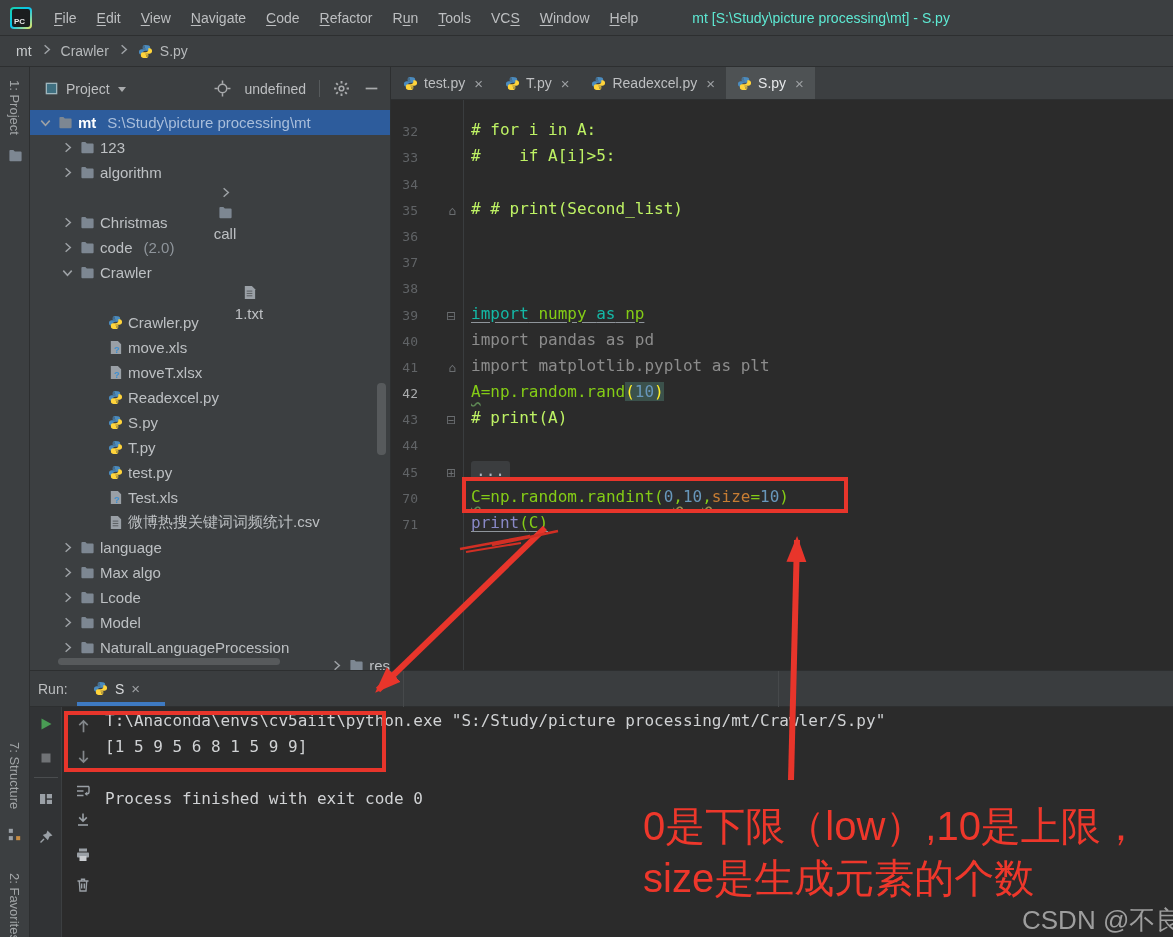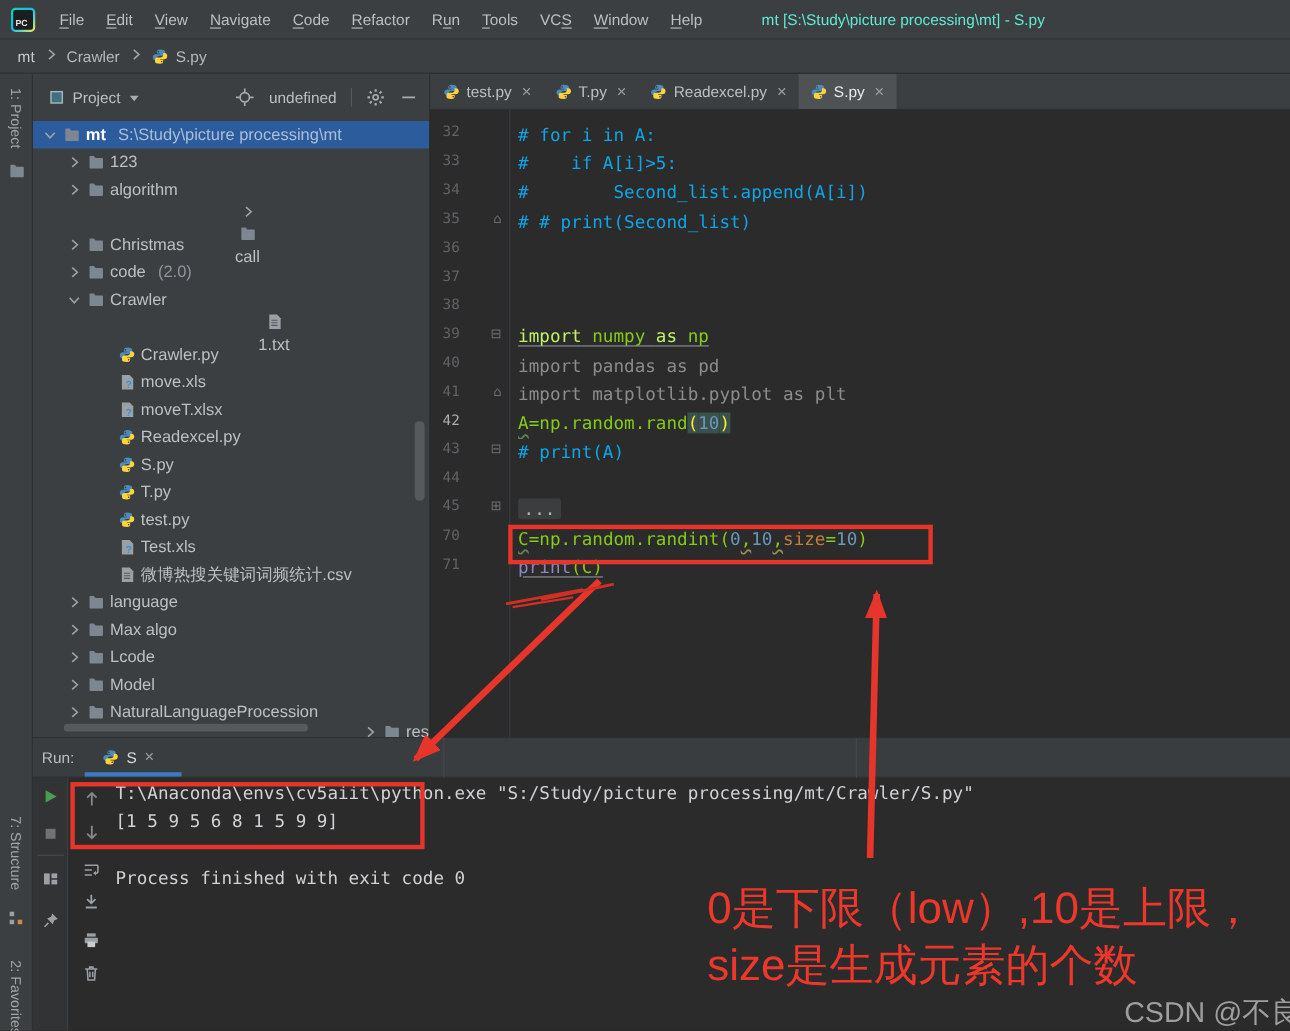--- a/index.html
+++ b/index.html
@@ -37,26 +37,26 @@
 
 #editor{position:absolute;left:390px;top:67px;width:783px;height:603px;background:#2b2b2b;border-left:1px solid #2d2f30;overflow:hidden}
 #tabs{height:33px;background:#3c3f41;border-bottom:1px solid #2d2f30;display:flex;padding-left:1px}
 .tab{display:flex;align-items:center;gap:6px;padding:0 11px;color:#bdbfc1}
 .tab.active{background:#4e5254;color:#e6e8ea}
 .tab .x{color:#9da0a3;font-size:15px;margin-left:3px}
 #gutterline{position:absolute;left:72px;top:33px;bottom:0;width:1px;background:#3a3d3f}
 #clip31{position:absolute;left:80px;top:33px;height:9px;overflow:hidden;color:#8c8c8c;font-family:"DejaVu Sans Mono",monospace;font-size:15px}
 #clip31 span{display:block;margin-top:-12px;letter-spacing:2px}
 #codelines{position:absolute;left:0;top:46px;right:0;font-family:"DejaVu Sans Mono",monospace;font-size:16px}
-.cl{height:26.2px;display:flex;align-items:flex-start}
+.cl{height:26.2px;display:flex;align-items:flex-end}
 .lnum{width:27px;text-align:right;color:#606366;font-size:13px;flex:0 0 auto;font-family:"DejaVu Sans Mono",monospace}
 .cl.cur .lnum{color:#abadaf}
 .lmark{width:45px;flex:0 0 auto;display:flex;justify-content:flex-end;padding-right:7px;color:#6a6d70;font-size:12px;font-family:"DejaVu Sans",sans-serif}
 .ltext{padding-left:8px;white-space:pre;color:#a9b7c6}
-.cmt{color:#0ea5e9}.gray{color:#8c8c8c}.kw{color:#bef264}.num{color:#6897bb}.def{color:#84cc16}
+.cmt{color:#bef264}.gray{color:#8c8c8c}.kw{color:#14b8a6}.num{color:#6897bb}.def{color:#84cc16}
 .builtin{color:#8888c6}.named{color:#c77d33}
 .paren{color:#ffef28;background:#3b514b}.parenbg{background:#3b514b}
 .fold{background:#3b3d3f;color:#adb6bf;border-radius:3px;padding:0 5px}
 .wavy{text-decoration:underline wavy #5d8754;text-underline-offset:4px}
 .wavy2{text-decoration:underline wavy #97904f;text-underline-offset:4px}
 .ulwrap{text-decoration:underline;text-underline-offset:3px;text-decoration-color:#8f959b}
 
 #run{position:absolute;left:30px;top:670px;width:1143px;height:267px;background:#2b2b2b;border-top:1px solid #2d2f30}
 #runtabs{position:relative;height:36px;background:#3a3d3f;border-bottom:1px solid #2d2f30;display:flex;align-items:center}
 #runlabel{position:absolute;left:8px;color:#bcbec0}
@@ -486,21 +486,20 @@
         <span class="ltext"><span class="seg cmt"># for i in A:</span></span>
       </div>
       <div class="cl">
         <span class="lnum">33</span>
         <span class="lmark"></span>
         <span class="ltext"><span class="seg cmt">#    if A[i]&gt;5:</span></span>
       </div>
       <div class="cl">
         <span class="lnum">34</span>
         <span class="lmark"></span>
-        <span class="ltext"><span class="seg cmt">#        Second_list.append(A[i])</span></span>
       </div>
       <div class="cl">
         <span class="lnum">35</span>
         <span class="lmark">⌂</span>
         <span class="ltext"><span class="seg cmt"># # print(Second_list)</span></span>
       </div>
       <div class="cl">
         <span class="lnum">36</span>
         <span class="lmark"></span>
         <span class="ltext"></span>

